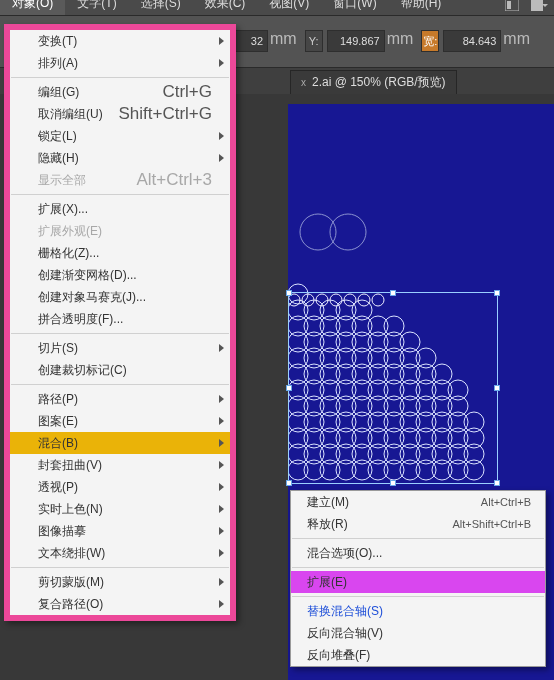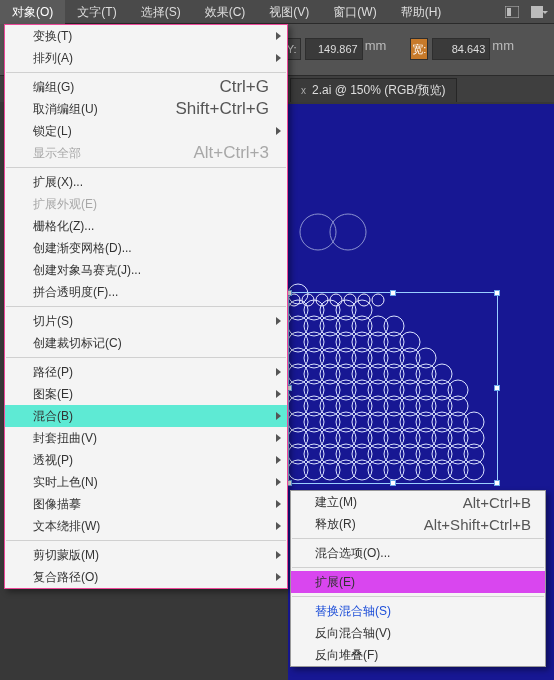--- a/index.html
+++ b/index.html
@@ -1,49 +1,49 @@
 <!DOCTYPE html>
 <html><head>
 <meta charset="utf-8">
 <style>
 *{margin:0;padding:0;box-sizing:border-box;font-family:"Microsoft YaHei",sans-serif;font-size:12px;-webkit-font-smoothing:antialiased}
 body{width:554px;height:680px;background:#383838;overflow:hidden;position:relative}
-.menubar{height:24px;background:#4a4a4a;display:flex;align-items:center;border-bottom:1px solid #2a2a2a}
+.menubar{height:16px;background:#4a4a4a;display:flex;align-items:flex-end;border-bottom:1px solid #2a2a2a}
 .mitem{padding:0 12px;height:24px;line-height:24px;color:#ddd;cursor:default}
 .mitem.hot{background:#5a5a5a;color:#fff}
 .menu-icons{margin-left:auto;display:flex;align-items:center}
 .menu-icons span{display:inline-flex;align-items:center;justify-content:center;width:24px;height:20px;color:#ccc;margin:0 2px}
 .toolbar{height:52px;background:#535353;border-bottom:1px solid #2a2a2a;position:relative}
 .tool-right{position:absolute;right:0;top:14px;display:flex;align-items:flex-start;gap:4px;padding-right:20px}
 .lbl-x,.lbl-y,.lbl-w{width:18px;height:22px;background:#464646;border:1px solid #2e2e2e;display:inline-flex;align-items:center;justify-content:center;color:#ccc;font-size:11px}
 .lbl-w{background:#c77a2a;color:#fff}
 .num{width:58px;height:22px;background:#3a3a3a;border:1px solid #2e2e2e;color:#ddd;padding:0 4px;display:inline-flex;align-items:center;justify-content:flex-end;font-size:11px}
-.unit{color:#bbb;font-size:13px;margin-left:-2px;margin-right:20px}
+.unit{color:#bbb;font-size:16px;margin-left:-2px;margin-right:4px}
 .tabbar{height:26px;background:#3f3f3f;display:flex;align-items:flex-end;padding-left:290px}
 .tab{height:24px;background:#3a3a3a;border:1px solid #262626;border-bottom:none;padding:0 10px;display:flex;align-items:center;color:#ddd;gap:6px}
 .tab .x{color:#aaa;font-size:10px}
 .canvas{position:absolute;left:288px;top:104px;width:266px;height:576px;background:#171793}
 .sel{position:absolute;left:0;top:188px;width:210px;height:192px;border:1px solid #9acfff}
 .handle{position:absolute;width:6px;height:6px;background:#fff;border:1px solid #6aa8e8}
 .hTL{left:-3px;top:-3px}.hTM{left:50%;top:-3px;margin-left:-3px}.hTR{right:-3px;top:-3px}
 .hML{left:-3px;top:50%;margin-top:-3px}.hMR{right:-3px;top:50%;margin-top:-3px}
 .hBL{left:-3px;bottom:-3px}.hBM{left:50%;bottom:-3px;margin-left:-3px}.hBR{right:-3px;bottom:-3px}
-.menu{position:absolute;left:4px;top:24px;width:284px;background:#f4f4f4;border:1px solid #ec4899;box-shadow:3px 3px 6px rgba(0,0,0,.4)}
+.menu{position:absolute;left:4px;top:24px;width:232px;background:#f4f4f4;border:6px solid #ec4899;box-shadow:3px 3px 6px rgba(0,0,0,.4)}
 .menu .row{height:22px;display:flex;align-items:center;padding-left:28px;padding-right:18px;color:#333;position:relative}
-.menu .row.hot{background:#5eead4}
+.menu .row.hot{background:#eab308}
 .menu .row.dis{color:#a8a8a8}
 .menu .row .sc{margin-left:auto;color:#555;font-size:17px}
 .menu .row.dis .sc{color:#a8a8a8}
 .menu .row .arr{position:absolute;right:6px;top:50%;transform:translateY(-50%);width:0;height:0;border-left:5px solid #555;border-top:4px solid transparent;border-bottom:4px solid transparent}
 .menu .sep{height:1px;background:#d0d0d0;margin:3px 1px}
 .submenu{position:absolute;left:290px;top:490px;width:256px;background:#f4f4f4;border:1px solid #9a9a9a;box-shadow:3px 3px 6px rgba(0,0,0,.4)}
-.submenu .row{height:22px;display:flex;align-items:center;padding-left:24px;padding-right:14px;color:#333}
+.submenu .row{height:22px;display:flex;align-items:center;padding-left:16px;padding-right:14px;color:#333}
 .submenu .row.hot{background:#d946ef}
 .submenu .row.dis{color:#1d4ed8}
-.submenu .row .sc{margin-left:auto;color:#555;font-size:15px}
+.submenu .row .sc{margin-left:auto;color:#555;font-size:11px}
 .submenu .sep{height:1px;background:#d0d0d0;margin:3px 1px}
 svg.circles{position:absolute;left:0;top:0}
 </style>
 </head>
 <body>
 
 <div class="menubar">
   <div class="mitem hot">对象(O)</div>
   <div class="mitem">文字(T)</div>
   <div class="mitem">选择(S)</div>
@@ -248,20 +248,24 @@
       <span class="sc">Ctrl+G</span>
     </div>
     <div class="row">
       <span>取消编组(U)</span>
       <span class="sc">Shift+Ctrl+G</span>
     </div>
     <div class="row">
       <span>锁定(L)</span>
       <span class="arr"></span>
     </div>
+    <div class="row">
+      <span>隐藏(H)</span>
+      <span class="arr"></span>
+    </div>
     <div class="row dis">
       <span>显示全部</span>
       <span class="sc">Alt+Ctrl+3</span>
     </div>
     <div class="sep"></div>
     <div class="row">
       <span>扩展(X)...</span>
     </div>
     <div class="row dis">
       <span>扩展外观(E)</span>

